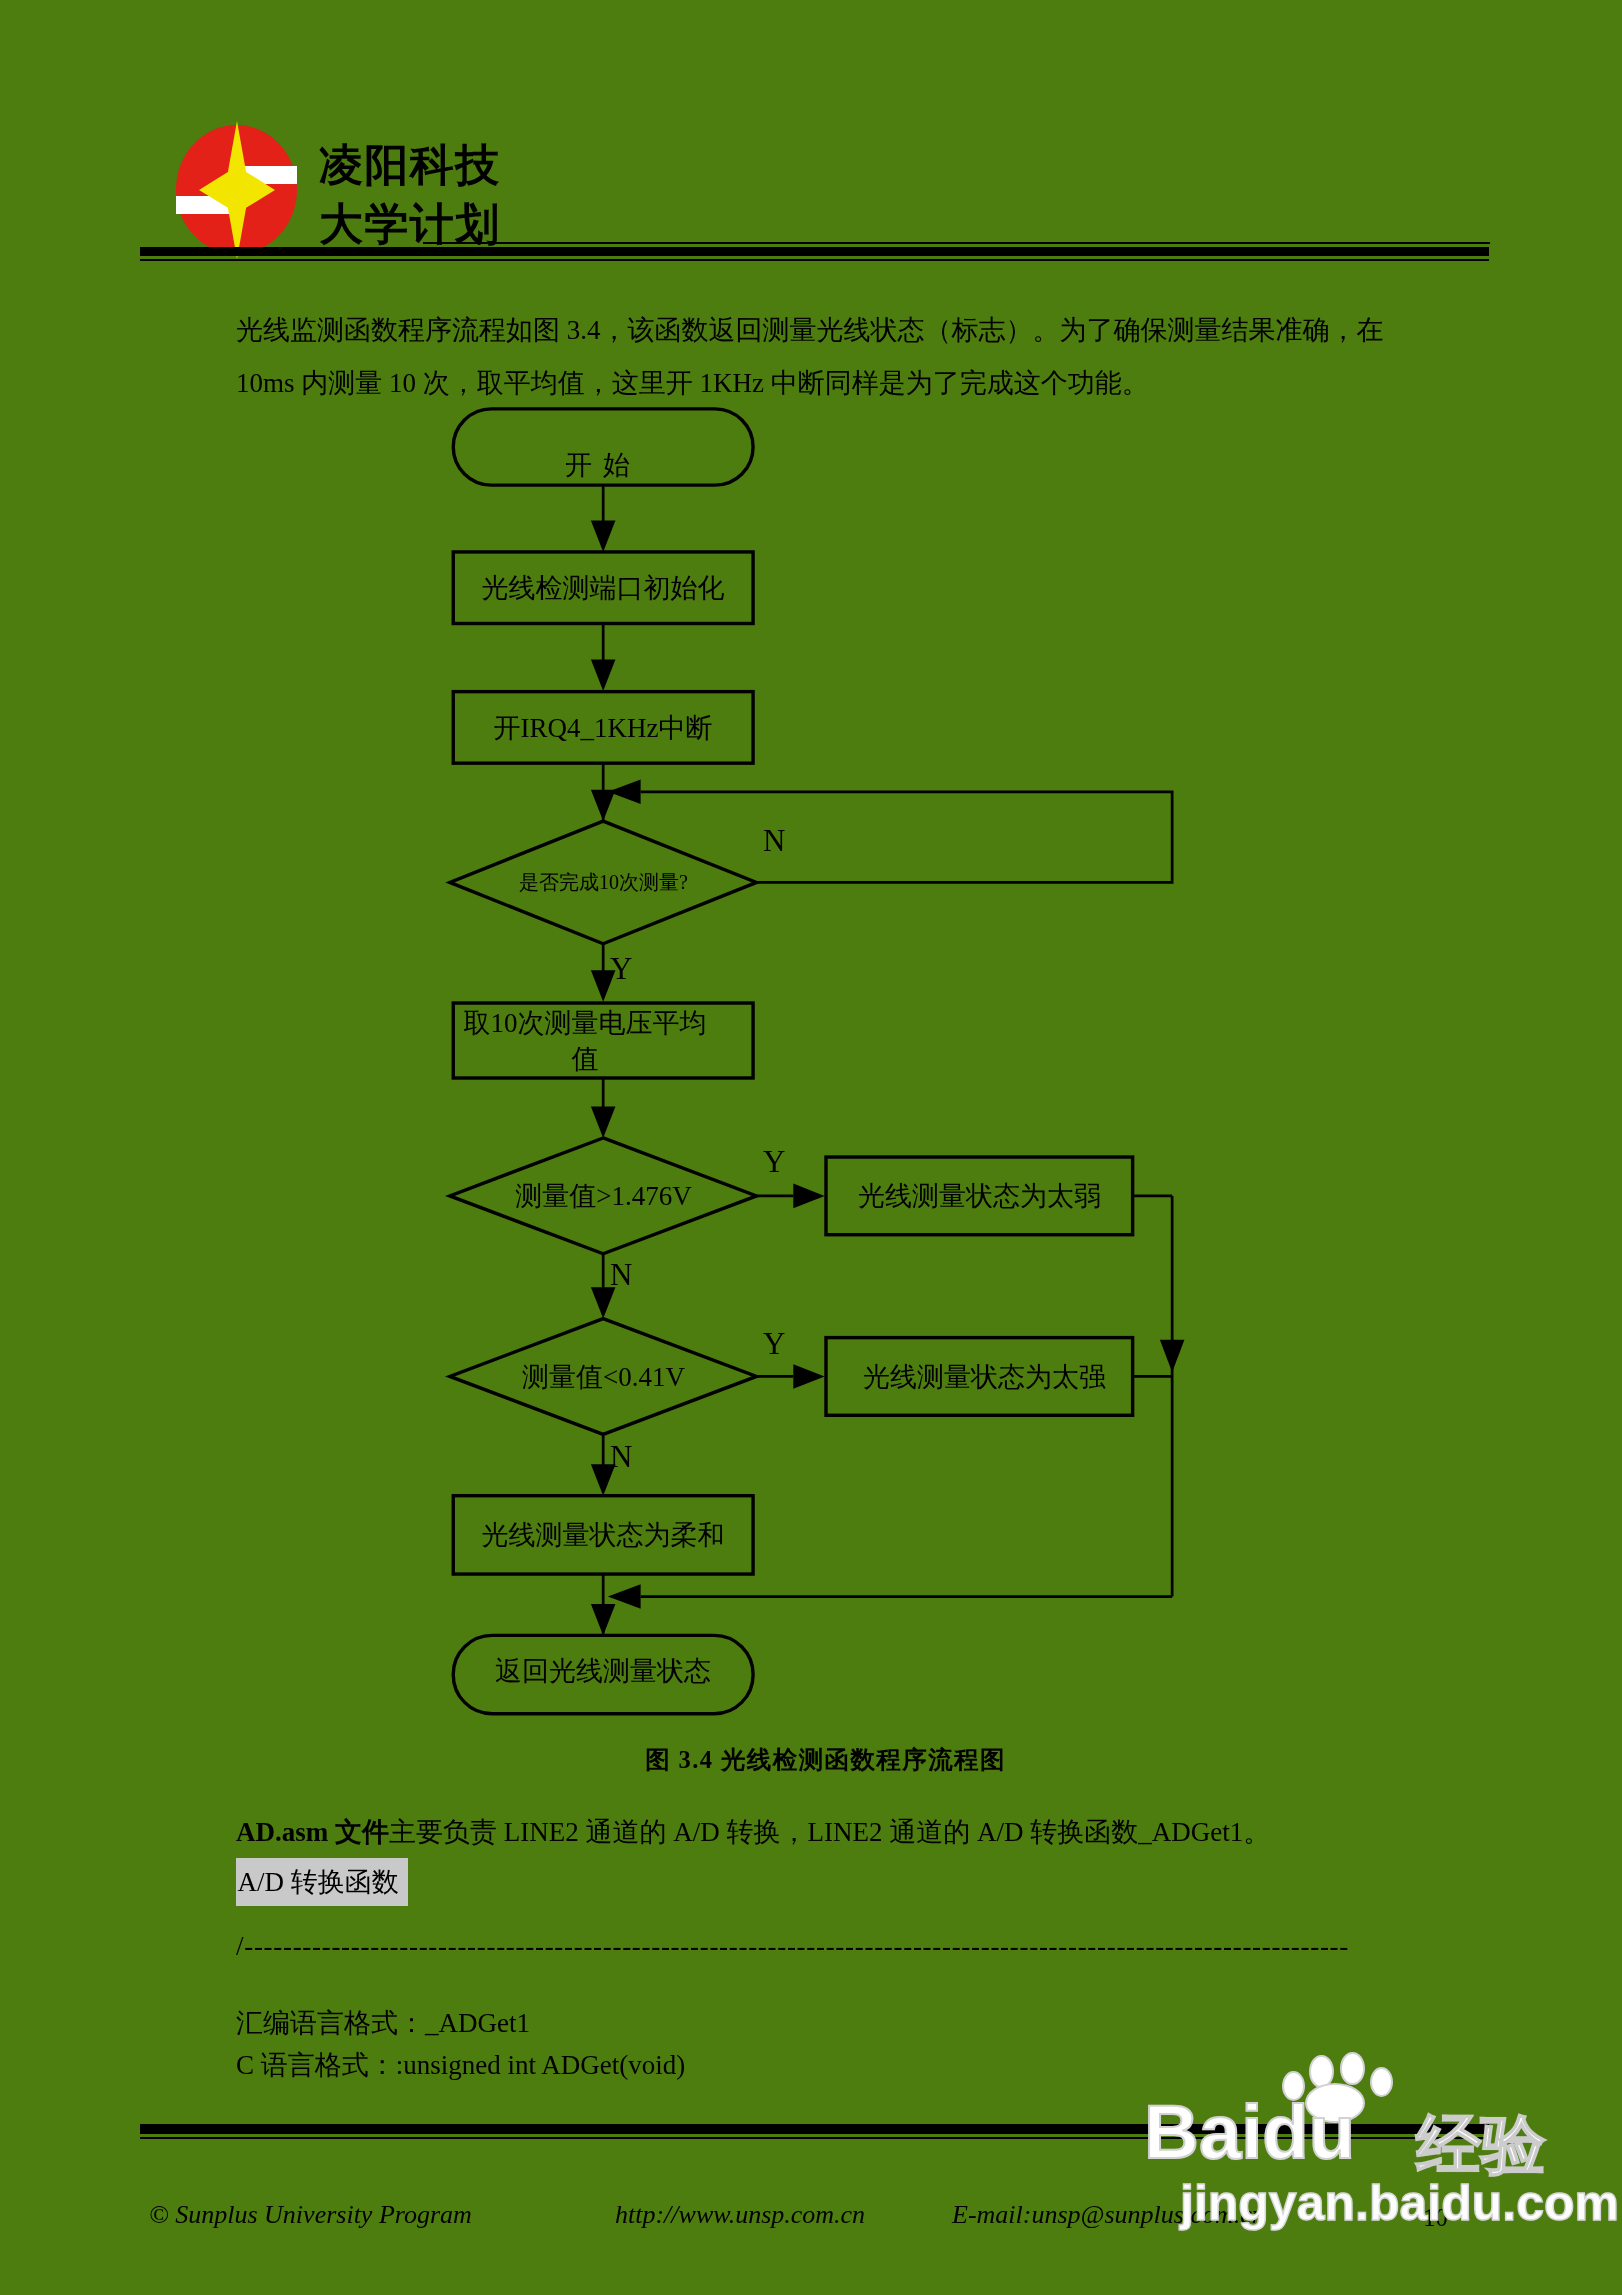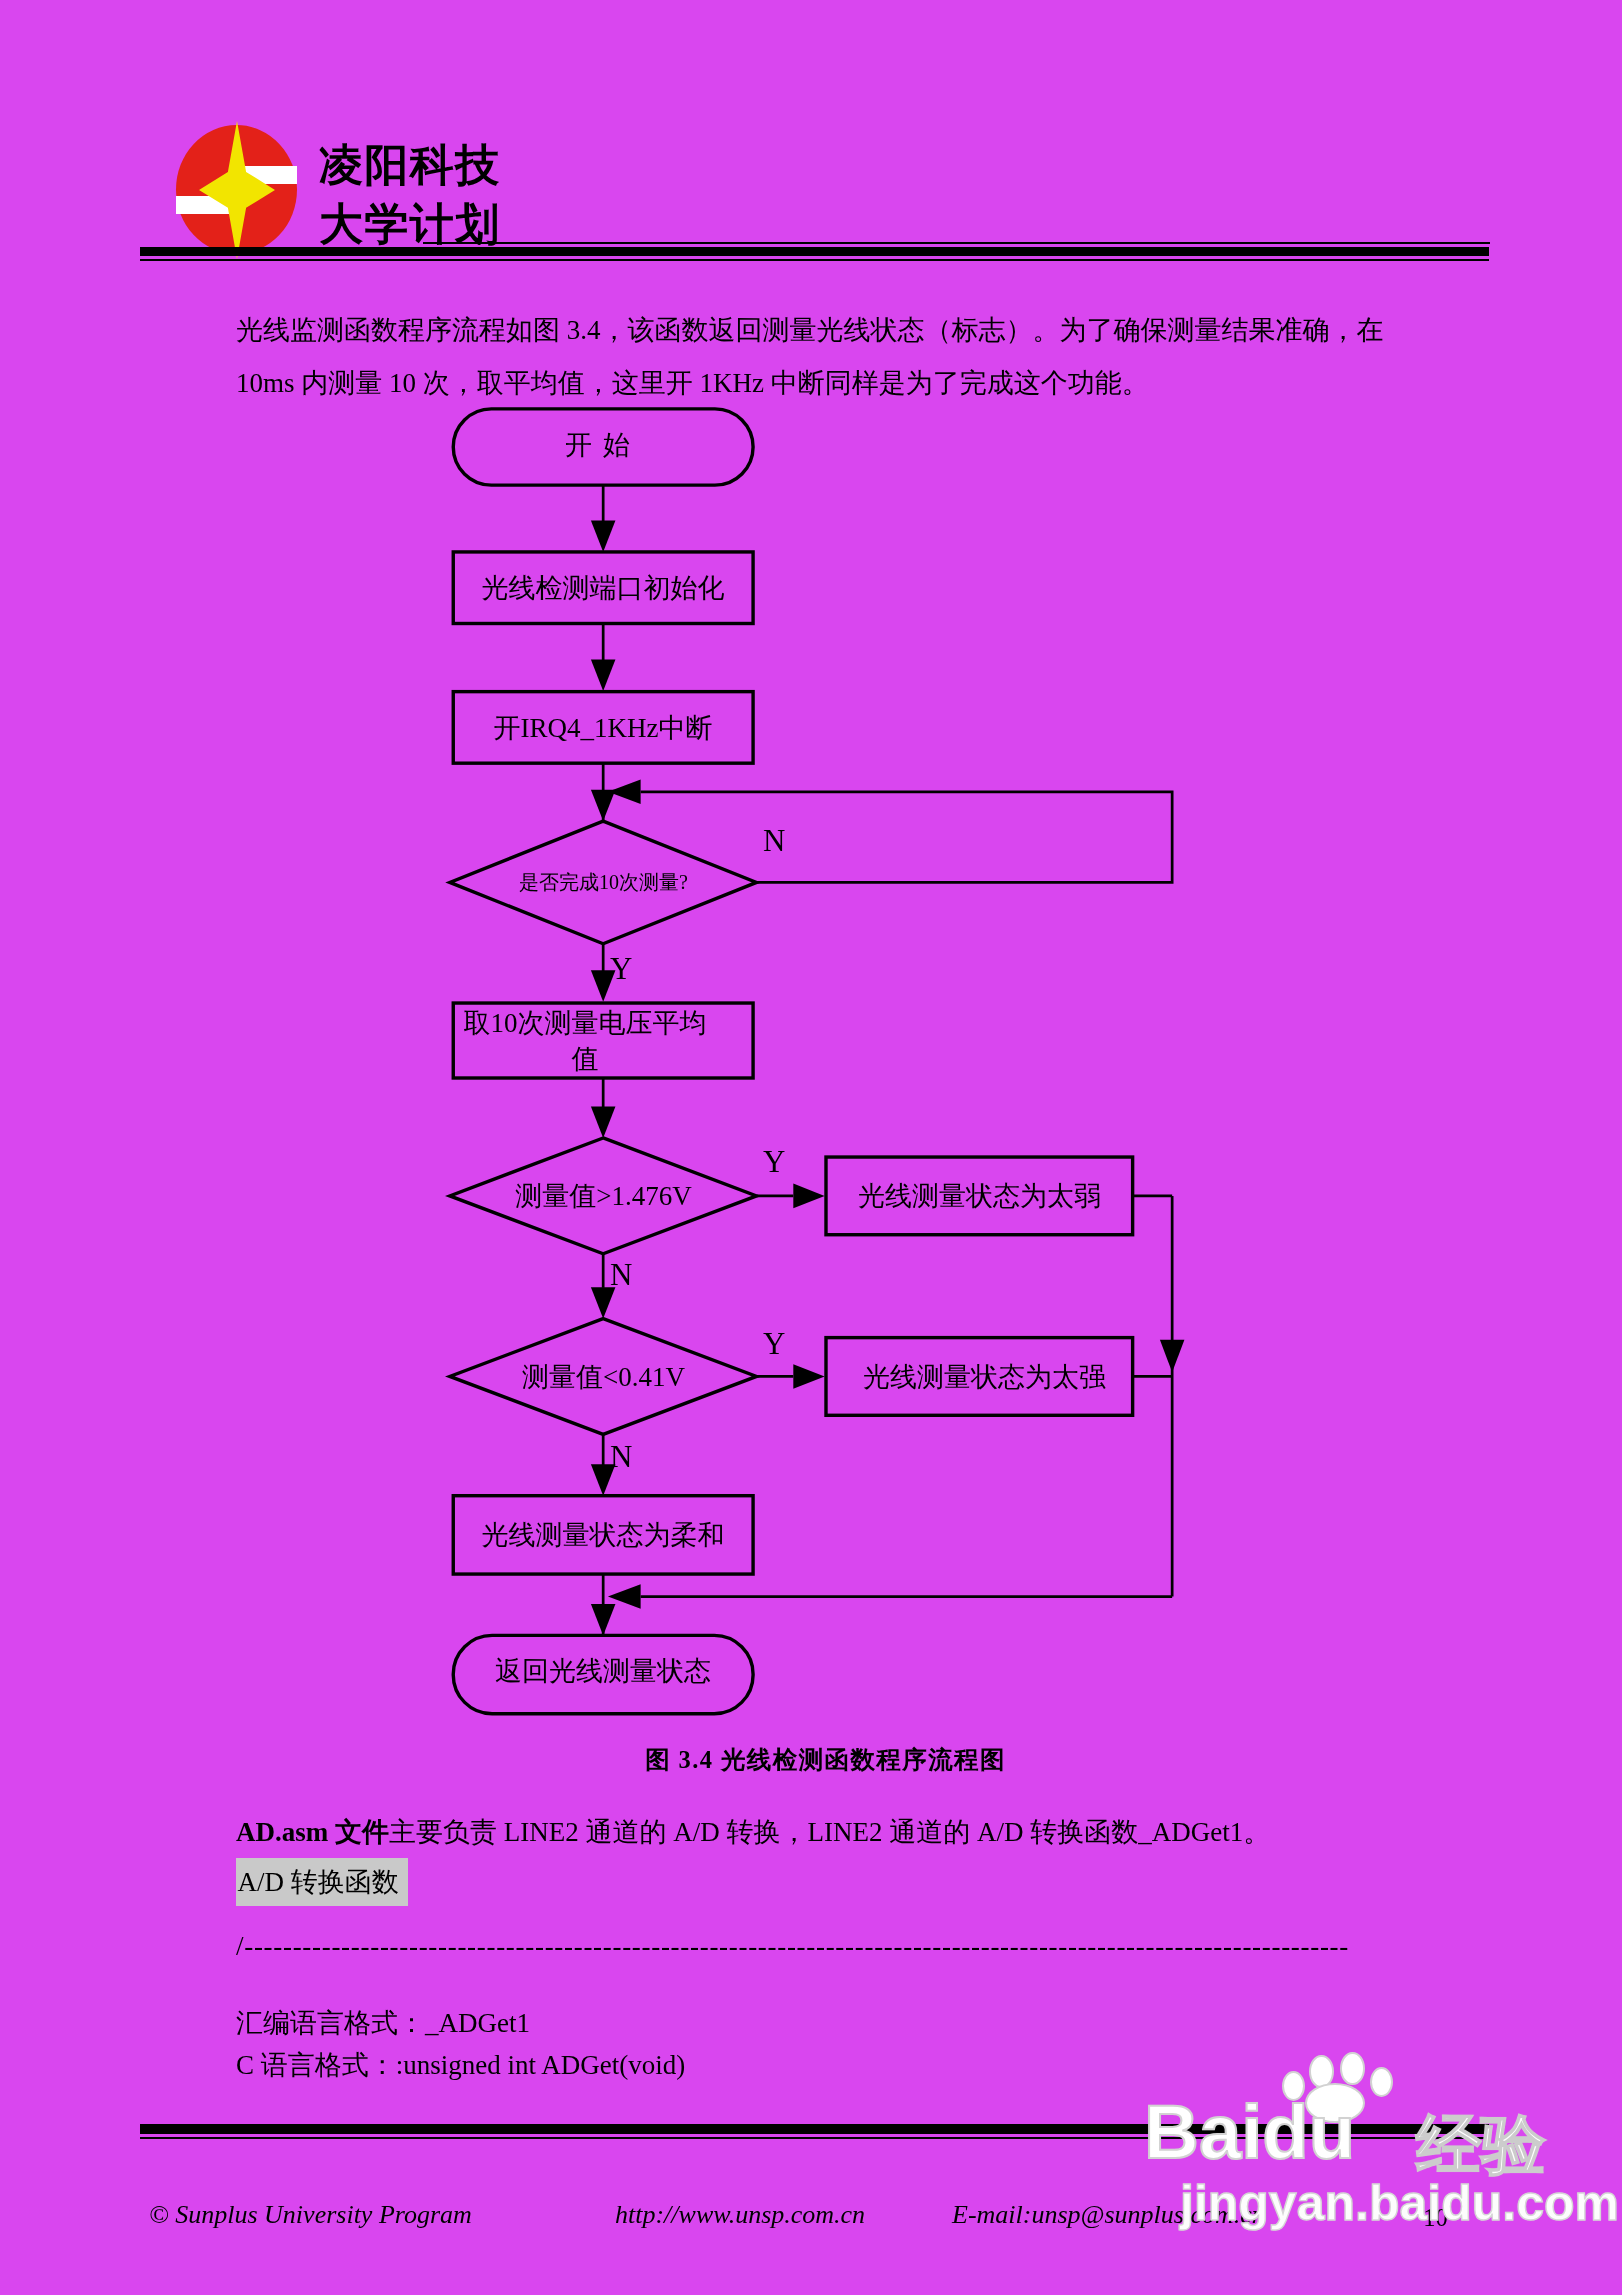--- a/index.html
+++ b/index.html
@@ -1,17 +1,17 @@
 <!DOCTYPE html>
 <html style="font-size:11px"><head>
 <meta charset="utf-8">
 <style>
   html,body{margin:0;padding:0;background:#ffffff;}
   *{box-sizing:border-box;}
-  #page{position:relative;width:1622px;height:2295px;background:#d946ef;overflow:hidden;
+  #page{position:relative;width:1622px;height:2295px;background:#4d7c0f;overflow:hidden;
         font-family:"Liberation Serif","DejaVu Serif",serif;color:#000;}
   .abs{position:absolute;}
 
   
   .logo-ellipse{left:176px;top:125px;width:121px;height:129px;background:#e32119;border-radius:50%;}
   .logo-slit{background:#ffffff;position:absolute;}
   .slit-a{left:68px;top:41px;width:53px;height:18.4px;}
   .slit-b{left:0px;top:71px;width:53px;height:18.4px;}
   .logo-star{left:23px;top:-4.1px;width:76px;height:138px;position:absolute;background:#f2e500;
              clip-path:polygon(50% 0%,62% 37%,100% 50%,62% 63%,50% 100%,38% 63%,0% 50%,38% 37%);}
@@ -129,21 +129,21 @@
       <polygon points="1164,1737 1164,1773 1210,1755"></polygon>
       <polygon points="867,1889 903,1889 885,1935"></polygon>
       <polygon points="1164,2002 1164,2038 1210,2020"></polygon>
       <polygon points="1702,1966 1738,1966 1720,2014"></polygon>
       <polygon points="867,2149 903,2149 885,2195"></polygon>
       <polygon points="940,2325 940,2361 892,2343"></polygon>
       <polygon points="867,2354 903,2354 885,2400"></polygon>
     </g>
   </svg>
 
-  <div class="node-label" style="left:453px;top:401px;width:300px;height:88px;letter-spacing:11px;">开始</div>
+  <div class="node-label" style="left:453px;top:421px;width:300px;height:88px;letter-spacing:11px;">开始</div>
   <div class="node-label" style="left:453px;top:552px;width:300px;height:72px;">光线检测端口初始化</div>
   <div class="node-label" style="left:453px;top:692px;width:300px;height:72px;">开IRQ4_1KHz中断</div>
   <div class="node-label" style="left:450px;top:821px;width:307px;height:123px;font-size:20px;">是否完成10次测量?</div>
   <div class="node-label" style="left:453px;top:1003px;width:264px;height:75px;">取10次测量电压平均值</div>
   <div class="node-label" style="left:450px;top:1138px;width:307px;height:116px;">测量值&gt;1.476V</div>
   <div class="node-label" style="left:826px;top:1157px;width:307px;height:78px;">光线测量状态为太弱</div>
   <div class="node-label" style="left:450px;top:1319px;width:307px;height:116px;">测量值&lt;0.41V</div>
   <div class="node-label" style="left:826px;top:1338px;width:317px;height:78px;">光线测量状态为太强</div>
   <div class="node-label" style="left:453px;top:1496px;width:300px;height:78px;">光线测量状态为柔和</div>
   <div class="node-label" style="left:453px;top:1632px;width:300px;height:78px;">返回光线测量状态</div>

